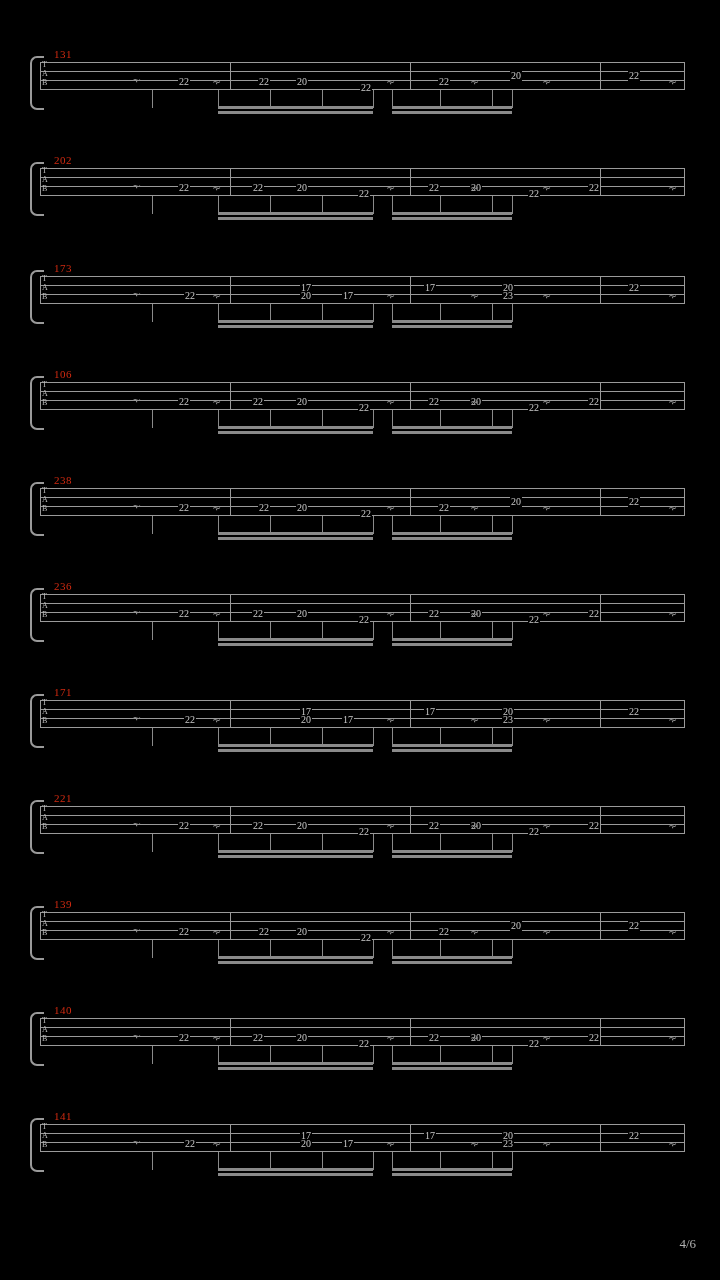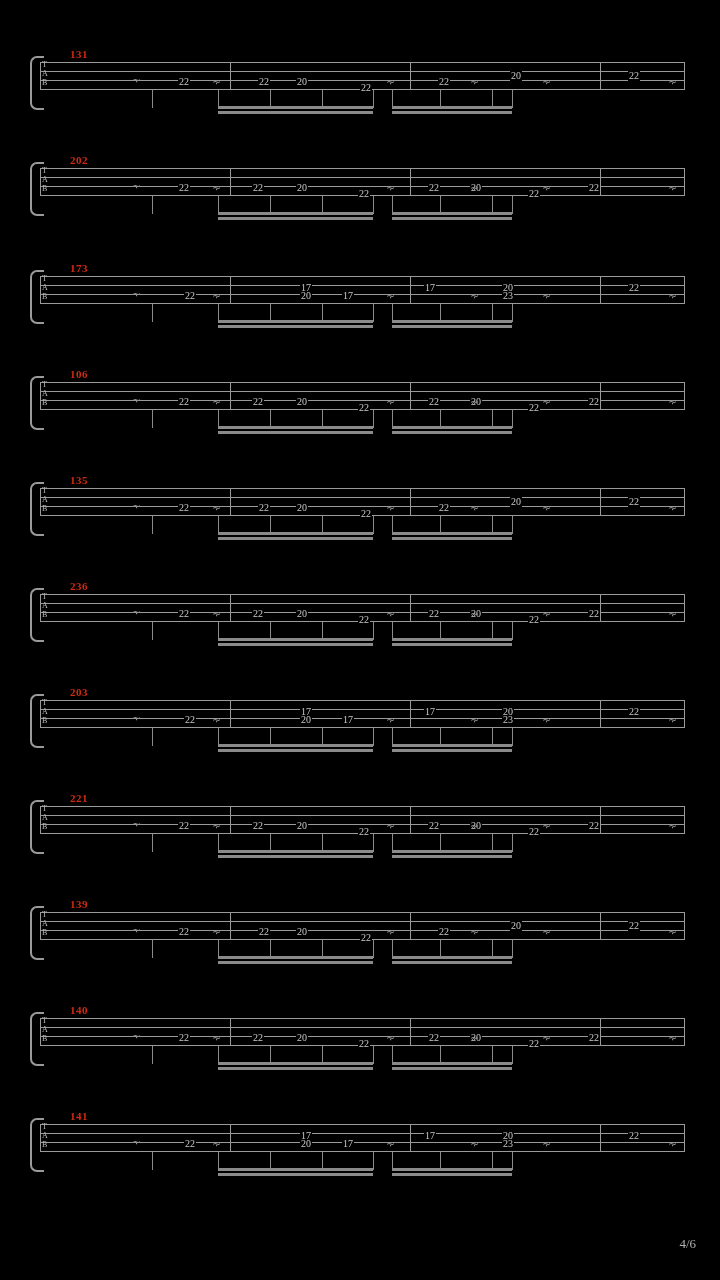--- a/index.html
+++ b/index.html
@@ -1,20 +1,20 @@
 <!DOCTYPE html>
 <html><head>
 <meta charset="utf-8">
 <style>
   html,body{margin:0;padding:0;background:#000;}
   body{width:720px;height:1280px;position:relative;font-family:"Liberation Serif",serif;overflow:hidden;}
   .page{position:relative;width:720px;height:1280px;background:#000;}
 
   .measure{position:absolute;left:0;width:720px;}
-  .mnum{position:absolute;left:70px;top:0;color:#d02a10;font-family:"Liberation Serif",serif;font-size:11px;font-weight:bold;letter-spacing:0.5px;}
+  .mnum{position:absolute;left:54px;top:0;color:#d02a10;font-family:"Liberation Serif",serif;font-size:11px;font-weight:normal;letter-spacing:0.5px;}
 
   .staff{position:absolute;left:40px;top:14px;width:645px;height:36px;}
   
   .staff .line{position:absolute;left:0;width:645px;height:1px;background:#9a9a9a;}
   .staff .l0{top:0px;}
   .staff .l1{top:9px;}
   .staff .l2{top:18px;}
   .staff .l3{top:27px;}
   .staff .endbar{position:absolute;right:0;top:0;width:1px;height:27px;background:#9a9a9a;}
   .staff .startbar{position:absolute;left:0;top:0;width:1px;height:27px;background:#9a9a9a;}
@@ -224,21 +224,21 @@
         <div class="stem" style="left: 218px; top: 42px; height: 18px;"></div>
         <div class="stem" style="left: 270px; top: 42px; height: 18px;"></div>
         <div class="stem" style="left: 322px; top: 42px; height: 18px;"></div>
         <div class="stem" style="left: 373px; top: 42px; height: 18px;"></div>
         <div class="stem" style="left: 392px; top: 42px; height: 18px;"></div>
         <div class="stem" style="left: 440px; top: 42px; height: 18px;"></div>
         <div class="stem" style="left: 492px; top: 42px; height: 18px;"></div>
         <div class="stem" style="left: 512px; top: 42px; height: 18px;"></div>
       </div>
       <div class="measure" style="top: 474px;">
-        <div class="mnum">135</div>
+        <div class="mnum">238</div>
         <div class="brace"></div>
         <div class="staff">
           <div class="line l0"></div>
           <div class="line l1"></div>
           <div class="line l2"></div>
           <div class="line l3"></div>
           <div class="startbar"></div>
           <div class="endbar"></div>
           <div class="startbar" style="left: 190px;"></div>
           <div class="startbar" style="left: 370px;"></div>
@@ -317,21 +317,21 @@
         <div class="stem" style="left: 218px; top: 42px; height: 18px;"></div>
         <div class="stem" style="left: 270px; top: 42px; height: 18px;"></div>
         <div class="stem" style="left: 322px; top: 42px; height: 18px;"></div>
         <div class="stem" style="left: 373px; top: 42px; height: 18px;"></div>
         <div class="stem" style="left: 392px; top: 42px; height: 18px;"></div>
         <div class="stem" style="left: 440px; top: 42px; height: 18px;"></div>
         <div class="stem" style="left: 492px; top: 42px; height: 18px;"></div>
         <div class="stem" style="left: 512px; top: 42px; height: 18px;"></div>
       </div>
       <div class="measure" style="top: 686px;">
-        <div class="mnum">203</div>
+        <div class="mnum">171</div>
         <div class="brace"></div>
         <div class="staff">
           <div class="line l0"></div>
           <div class="line l1"></div>
           <div class="line l2"></div>
           <div class="line l3"></div>
           <div class="startbar"></div>
           <div class="endbar"></div>
           <div class="startbar" style="left: 190px;"></div>
           <div class="startbar" style="left: 370px;"></div>

